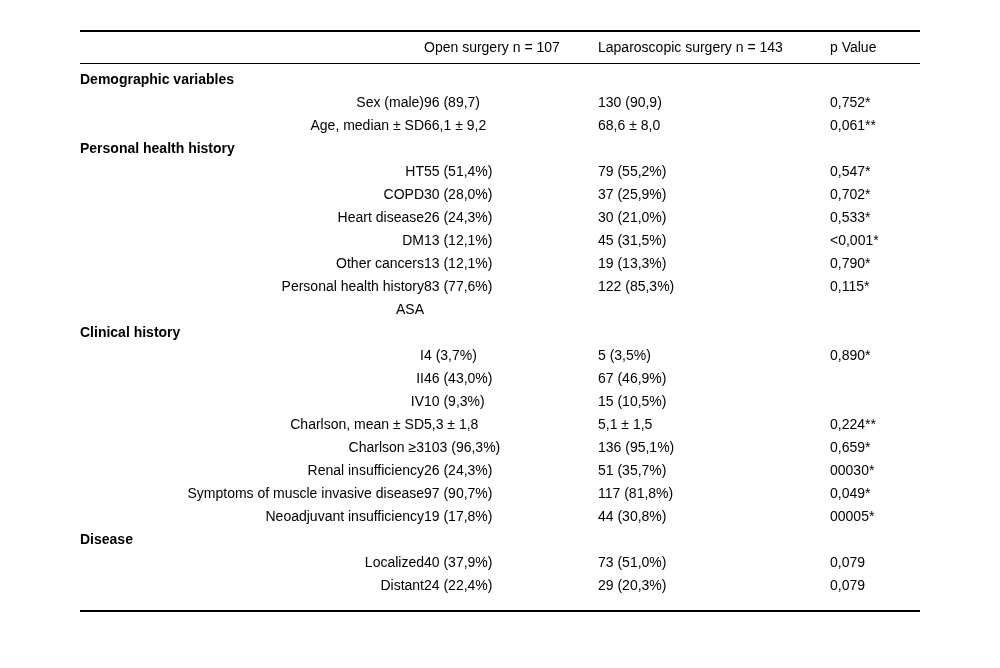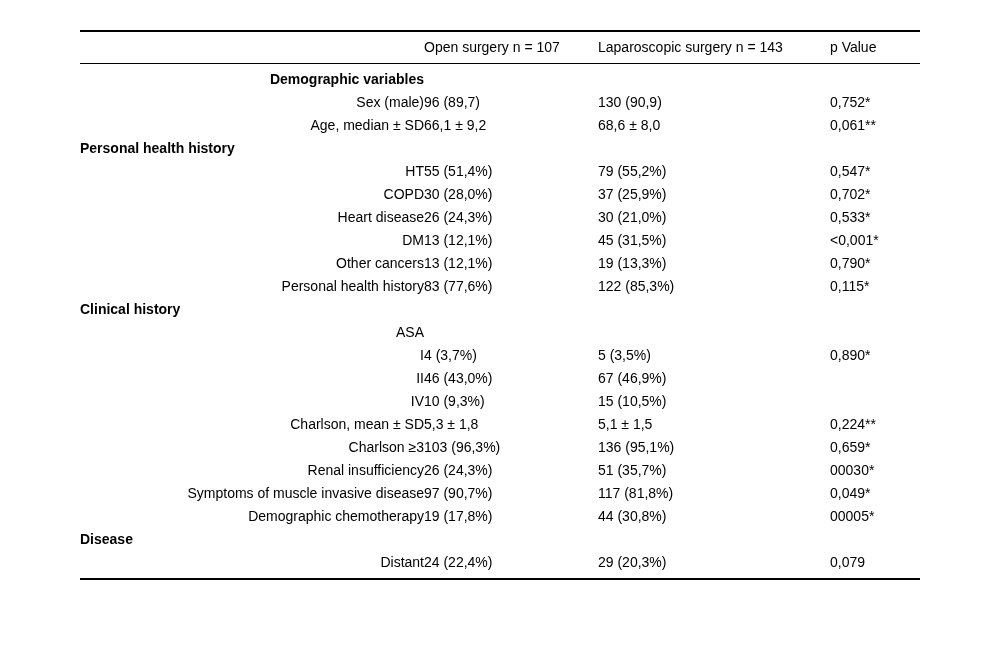--- a/index.html
+++ b/index.html
@@ -37,24 +37,23 @@
     white-space: nowrap;
   }
   table.stats td {
     padding: 2.5px 0;
     vertical-align: baseline;
     white-space: nowrap;
     line-height: 18px;
   }
   table.stats tbody tr:first-child td {
     padding-top: 6px;
-    text-align: right;
   }
   table.stats tbody tr:last-child td {
-    padding-bottom: 7px;
+    padding-bottom: 16px;
   }
   .section-label {
     font-weight: 700;
   }
   .item-label {
     padding-left: 20px !important;
     text-align: right;
   }
 </style>
 </head>
@@ -131,27 +130,27 @@
           <td>19 (13,3%)</td>
           <td>0,790*</td>
         </tr>
         <tr>
           <td class="item-label">Personal health history</td>
           <td>83 (77,6%)</td>
           <td>122 (85,3%)</td>
           <td>0,115*</td>
         </tr>
         <tr>
+          <td class="item-label">ASA</td>
+          <td></td>
+          <td></td>
+          <td></td>
+        </tr>
+        <tr>
           <td class="section-label">Clinical history</td>
-          <td></td>
-          <td></td>
-          <td></td>
-        </tr>
-        <tr>
-          <td class="item-label">ASA</td>
           <td></td>
           <td></td>
           <td></td>
         </tr>
         <tr>
           <td class="item-label">I</td>
           <td>4 (3,7%)</td>
           <td>5 (3,5%)</td>
           <td>0,890*</td>
         </tr>
@@ -185,30 +184,36 @@
           <td>51 (35,7%)</td>
           <td>00030*</td>
         </tr>
         <tr>
           <td class="item-label">Symptoms of muscle invasive disease</td>
           <td>97 (90,7%)</td>
           <td>117 (81,8%)</td>
           <td>0,049*</td>
         </tr>
         <tr>
-          <td class="item-label">Demographic chemotherapy</td>
+          <td class="item-label">Neoadjuvant insufficiency</td>
           <td>19 (17,8%)</td>
           <td>44 (30,8%)</td>
           <td>00005*</td>
         </tr>
         <tr>
           <td class="section-label">Disease</td>
           <td></td>
           <td></td>
           <td></td>
+        </tr>
+        <tr>
+          <td class="item-label">Localized</td>
+          <td>40 (37,9%)</td>
+          <td>73 (51,0%)</td>
+          <td>0,079</td>
         </tr>
         <tr>
           <td class="item-label">Distant</td>
           <td>24 (22,4%)</td>
           <td>29 (20,3%)</td>
           <td>0,079</td>
         </tr>
       </tbody>
   </table>
 </div>

